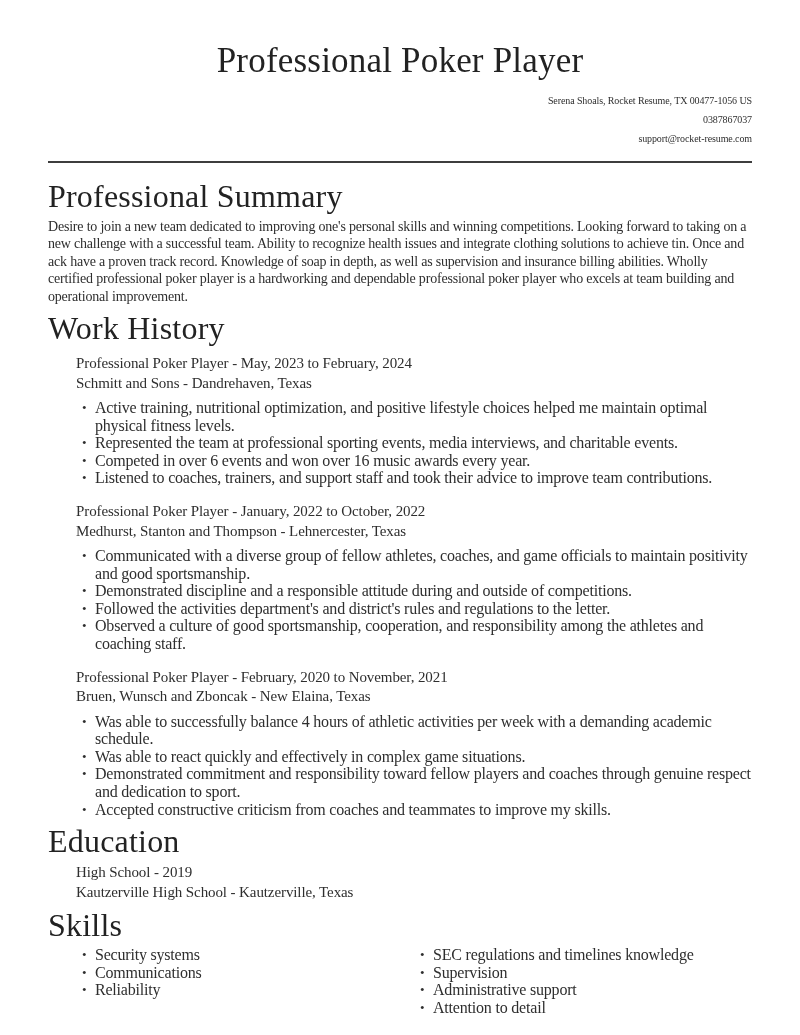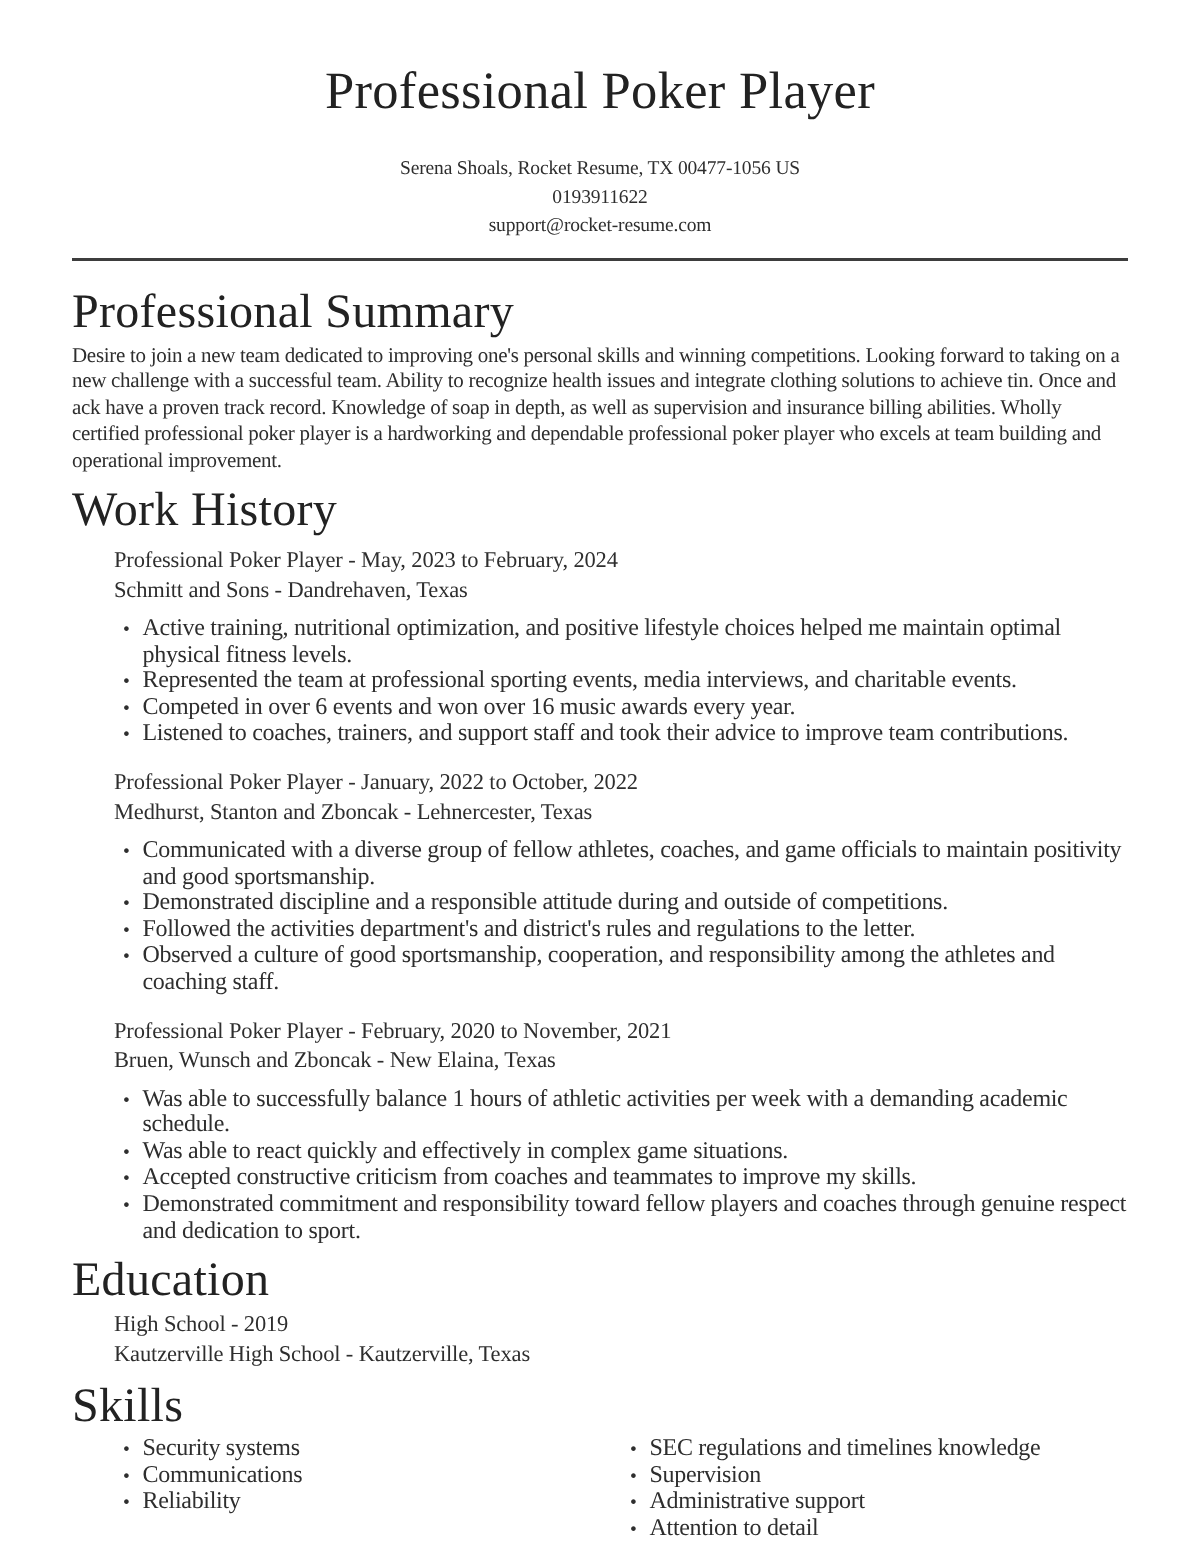--- a/index.html
+++ b/index.html
@@ -9,21 +9,21 @@
     background: #ffffff; color: #2e2e2e;
     font-family: "Liberation Serif", serif;
   }
   .page { padding: 40px 48px 0 48px; }
 
   .doc-title {
     margin: 0; text-align: center;
     font-size: 35px; line-height: 42px; font-weight: 400;
     color: #222; letter-spacing: 0.2px;
   }
-  .contact { margin-top: 20px; text-align: center; font-size: 13px; line-height: 19px; }
+  .contact { margin-top: 9px; text-align: right; font-size: 10px; line-height: 19px; }
   .contact .line { letter-spacing: -0.1px; }
 
   .divider { border: none; border-top: 2px solid #3d3d3d; margin: 13px 0 0 0; }
 
   .section-heading {
     margin: 6px 0 0 0; font-weight: 400;
     font-size: 32px; line-height: 34px; color: #222; letter-spacing: 0.2px;
   }
   .section-heading.first { margin-top: 16px; }
 
@@ -55,21 +55,21 @@
 </style>
 </head>
 <body>
 
 <div class="page">
 
   <h1 class="doc-title">Professional Poker Player</h1>
 
   <div class="contact">
     <div class="line">Serena Shoals, Rocket Resume, TX 00477-1056 US</div>
-    <div class="line">0193911622</div>
+    <div class="line">0387867037</div>
     <div class="line">support@rocket-resume.com</div>
   </div>
 
   <hr class="divider">
 
   <div>
     <h2 class="section-heading first">Professional Summary</h2>
     <p class="summary-text indent">Desire to join a new team dedicated to improving one's personal skills and winning competitions. Looking forward to taking on a new challenge with a successful team. Ability to recognize health issues and integrate clothing solutions to achieve tin. Once and ack have a proven track record. Knowledge of soap in depth, as well as supervision and insurance billing abilities. Wholly certified professional poker player is a hardworking and dependable professional poker player who excels at team building and operational improvement.</p>
   </div>
 
@@ -82,37 +82,37 @@
       <ul class="bullets">
         <li>Active training, nutritional optimization, and positive lifestyle choices helped me maintain optimal physical fitness levels.</li>
         <li>Represented the team at professional sporting events, media interviews, and charitable events.</li>
         <li>Competed in over 6 events and won over 16 music awards every year.</li>
         <li>Listened to coaches, trainers, and support staff and took their advice to improve team contributions.</li>
       </ul>
     </div>
 
     <div class="job indent">
       <div class="job-line"><span>Professional Poker Player</span><span> - </span><span>January, 2022 to October, 2022</span></div>
-      <div class="job-line"><span>Medhurst, Stanton and Zboncak</span><span> - </span><span>Lehnercester, Texas</span></div>
+      <div class="job-line"><span>Medhurst, Stanton and Thompson</span><span> - </span><span>Lehnercester, Texas</span></div>
       <ul class="bullets">
         <li>Communicated with a diverse group of fellow athletes, coaches, and game officials to maintain positivity and good sportsmanship.</li>
         <li>Demonstrated discipline and a responsible attitude during and outside of competitions.</li>
         <li>Followed the activities department's and district's rules and regulations to the letter.</li>
         <li>Observed a culture of good sportsmanship, cooperation, and responsibility among the athletes and coaching staff.</li>
       </ul>
     </div>
 
     <div class="job indent">
       <div class="job-line"><span>Professional Poker Player</span><span> - </span><span>February, 2020 to November, 2021</span></div>
       <div class="job-line"><span>Bruen, Wunsch and Zboncak</span><span> - </span><span>New Elaina, Texas</span></div>
       <ul class="bullets">
-        <li>Was able to successfully balance 1 hours of athletic activities per week with a demanding academic schedule.</li>
+        <li>Was able to successfully balance 4 hours of athletic activities per week with a demanding academic schedule.</li>
         <li>Was able to react quickly and effectively in complex game situations.</li>
+        <li>Demonstrated commitment and responsibility toward fellow players and coaches through genuine respect and dedication to sport.</li>
         <li>Accepted constructive criticism from coaches and teammates to improve my skills.</li>
-        <li>Demonstrated commitment and responsibility toward fellow players and coaches through genuine respect and dedication to sport.</li>
       </ul>
     </div>
   </div>
 
   <div>
     <h2 class="section-heading">Education</h2>
     <div class="edu-block indent">
       <div class="edu-line"><span>High School</span><span> - </span><span>2019</span></div>
       <div class="edu-line"><span>Kautzerville High School</span><span> - </span><span>Kautzerville, Texas</span></div>
     </div>

